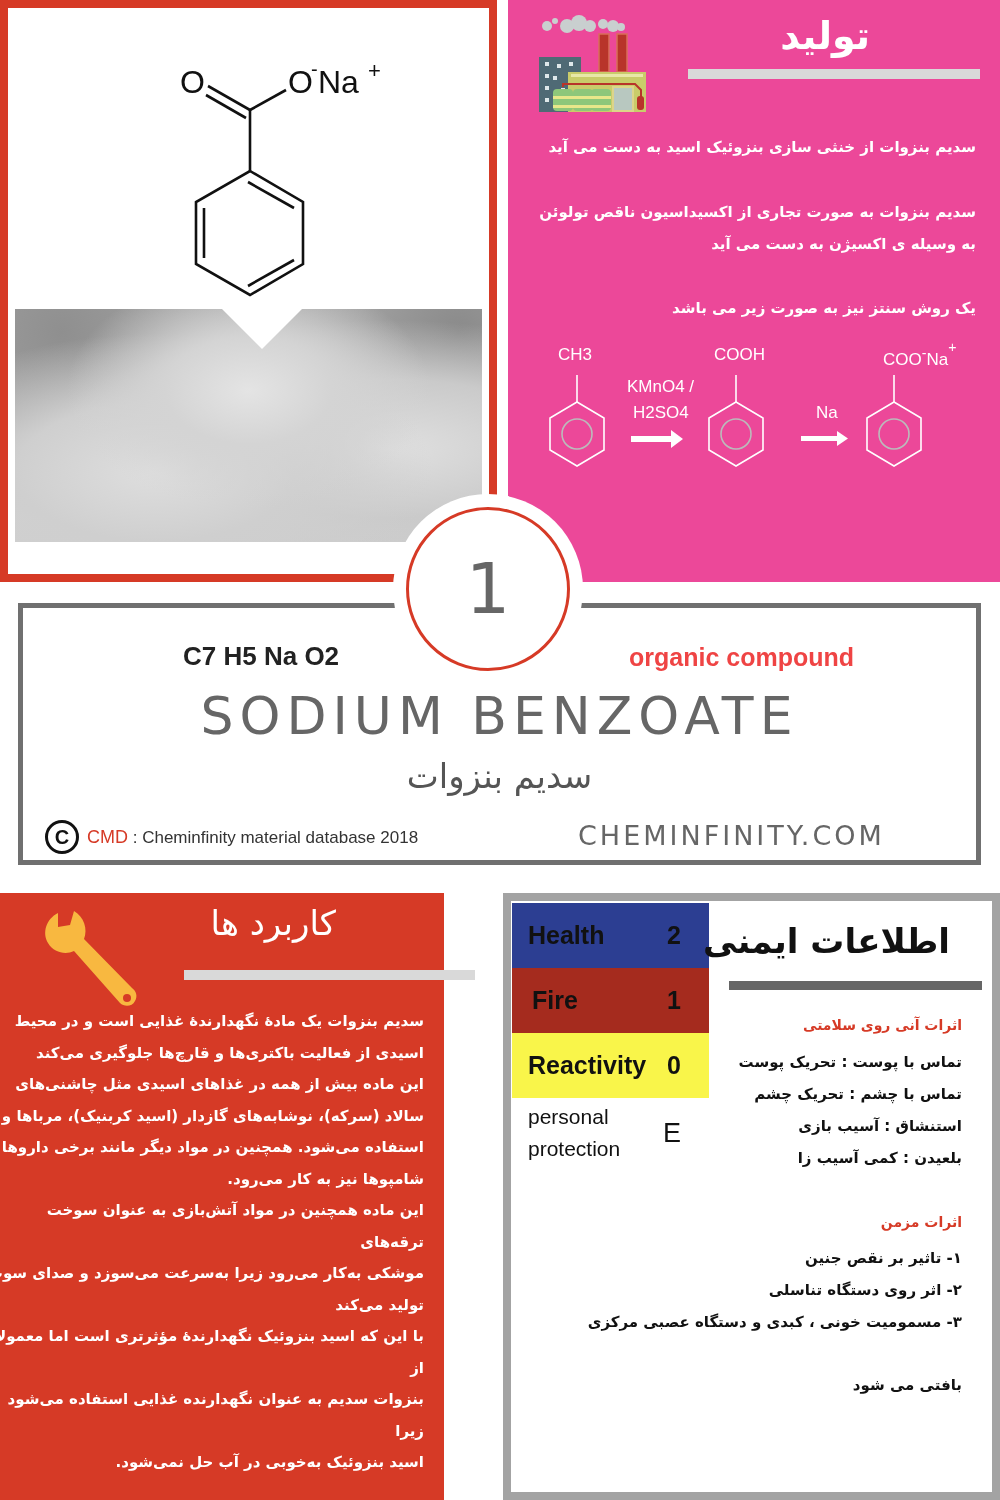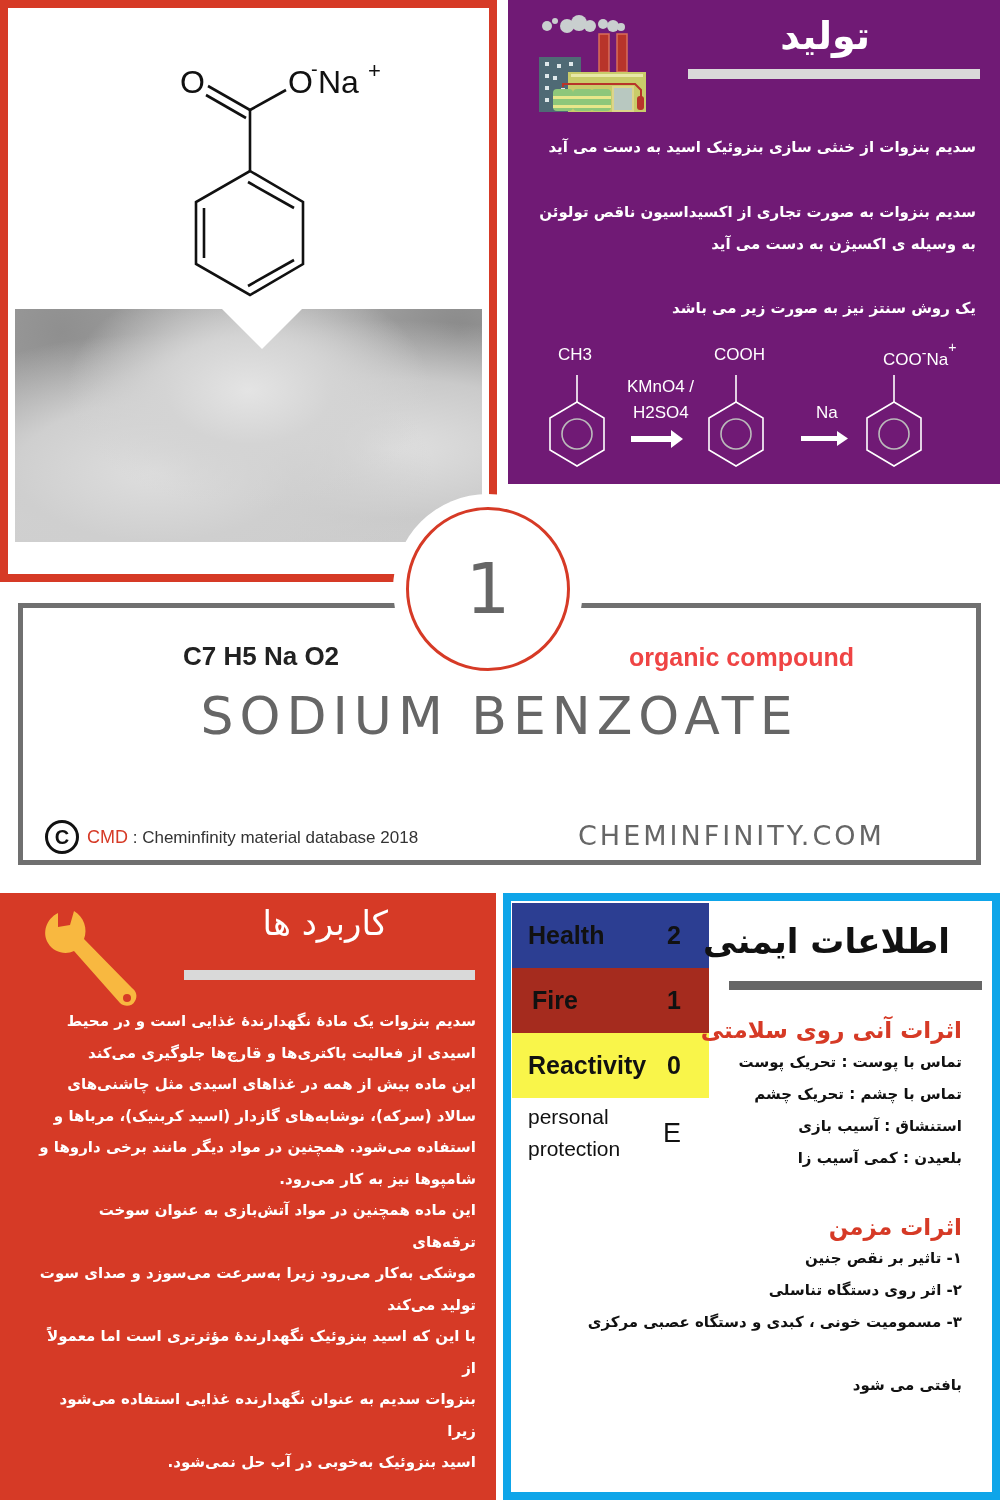--- a/index.html
+++ b/index.html
@@ -25,21 +25,21 @@
         linear-gradient(180deg, #a9a9a9 0%, #c9c9c9 30%, #d8d8d8 70%, #cfcfcf 100%);
     }
     #photo-notch {
       position: absolute; left: 207px; top: 0; width: 0; height: 0;
       border-left: 40px solid transparent; border-right: 40px solid transparent;
       border-top: 40px solid #ffffff;
     }
 
     
     #panel-production {
-      left: 508px; top: 0; width: 492px; height: 484px; background: #701a75;
+      left: 508px; top: 0; width: 492px; height: 582px; background: #ec4899;
     }
     #factory-icon { position: absolute; left: 27px; top: 14px; }
     #production-title {
       position: absolute; right: 130px; top: 14px;
       color: #fff; font-size: 38px; font-weight: bold; direction: rtl;
     }
     #production-rule {
       position: absolute; left: 180px; top: 69px; width: 292px; height: 10px; background: #d9d9d9;
     }
     .prod-text {
@@ -73,47 +73,47 @@
     #copyright-line { position: absolute; left: 22px; top: 212px; display: flex; align-items: center; gap: 8px; font-size: 17px; color: #333; font-family: "Liberation Sans", sans-serif; }
     #copyright-icon {
       width: 34px; height: 34px; border-radius: 50%; border: 3px solid #111;
       display: flex; align-items: center; justify-content: center; font-size: 20px; font-weight: bold; color: #111;
     }
     #cmd-label { color: #d63a26; font-size: 18px; }
     #website { position: absolute; left: 555px; top: 212px; font-size: 27px; letter-spacing: 3px; color: #666; font-family: "DejaVu Sans", sans-serif; }
 
     
     #panel-uses {
-      left: 0; top: 893px; width: 496px; height: 607px; background: #d63a26;
+      left: 0; top: 893px; width: 444px; height: 607px; background: #d63a26;
     }
     #wrench-icon { position: absolute; left: 40px; top: 12px; }
     #uses-title { position: absolute; right: 108px; top: 10px; color: #fff; font-size: 34px; direction: rtl; }
     #uses-rule { position: absolute; left: 184px; top: 77px; width: 291px; height: 10px; background: #d9d9d9; }
     #uses-body {
       position: absolute; right: 20px; top: 113px; width: 440px;
       color: #fff; font-size: 15px; font-weight: bold; line-height: 31.5px; direction: rtl; text-align: right;
     }
 
     
     #panel-safety {
       left: 503px; top: 893px; width: 497px; height: 607px;
-      border: 8px solid #0ea5e9; background: #fff;
+      border: 8px solid #a3a3a3; background: #fff;
     }
     #nfpa-table { position: absolute; left: 1px; top: 2px; width: 197px; }
     .nfpa-row { display: flex; align-items: center; justify-content: space-between; height: 65px; padding: 0 28px 0 16px; font-family: "Liberation Sans", sans-serif; font-weight: bold; font-size: 25px; color: #111; }
     .nfpa-row.health { background: #2c3e92; }
     .nfpa-row.fire { background: #a52b1e; }
     .nfpa-row.reactivity { background: #f9f54a; }
     .nfpa-row.ppe { background: #fff; height: 70px; font-weight: normal; font-size: 21px; align-items: center; }
     .ppe-label { line-height: 32px; }
     .ppe-value { font-size: 27px; font-weight: normal; }
 
     #safety-title { position: absolute; right: 42px; top: 20px; font-size: 34px; font-weight: bold; color: #111; direction: rtl; }
     #safety-rule { position: absolute; left: 218px; top: 80px; width: 253px; height: 9px; background: #666; }
-    .safety-heading { position: absolute; right: 30px; color: #d63a26; font-size: 23px; font-weight: bold; direction: rtl; text-align: center; }
+    .safety-heading { position: absolute; right: 30px; color: #d63a26; font-size: 14px; font-weight: bold; direction: rtl; text-align: center; }
     .safety-list { position: absolute; right: 30px; color: #111; font-size: 15px; font-weight: bold; direction: rtl; text-align: right; line-height: 32px; }
   </style>
 </head>
 <body>
 
 <div id="panel-structure" class="abs">
   <svg id="structure-svg" width="240" height="260" viewBox="0 0 240 260">
 
     <g stroke="#111" stroke-width="2.6" fill="none">
       <polygon points="82,123 135,154 135,216 82,247 28,216 28,154"></polygon>
@@ -229,20 +229,21 @@
 <div id="number-circle" class="abs">
   <div id="number-circle-inner">
     <span id="number-value">1</span>
   </div>
 </div>
 
 <div id="title-box" class="abs">
   <div id="formula">C7 H5 Na O2</div>
   <div id="compound-class">organic compound</div>
   <div id="name-en">SODIUM BENZOATE</div>
+  <div id="name-fa">سدیم بنزوات</div>
   <div id="copyright-line">
     <span id="copyright-icon">C</span>
     <span><span id="cmd-label">CMD</span><span> : Cheminfinity material database 2018</span></span>
   </div>
   <div id="website">CHEMINFINITY.COM</div>
 </div>
 
 <div id="panel-uses" class="abs">
   <svg id="wrench-icon" width="100" height="110" viewBox="0 0 100 110">
     <g fill="#f8b840">

